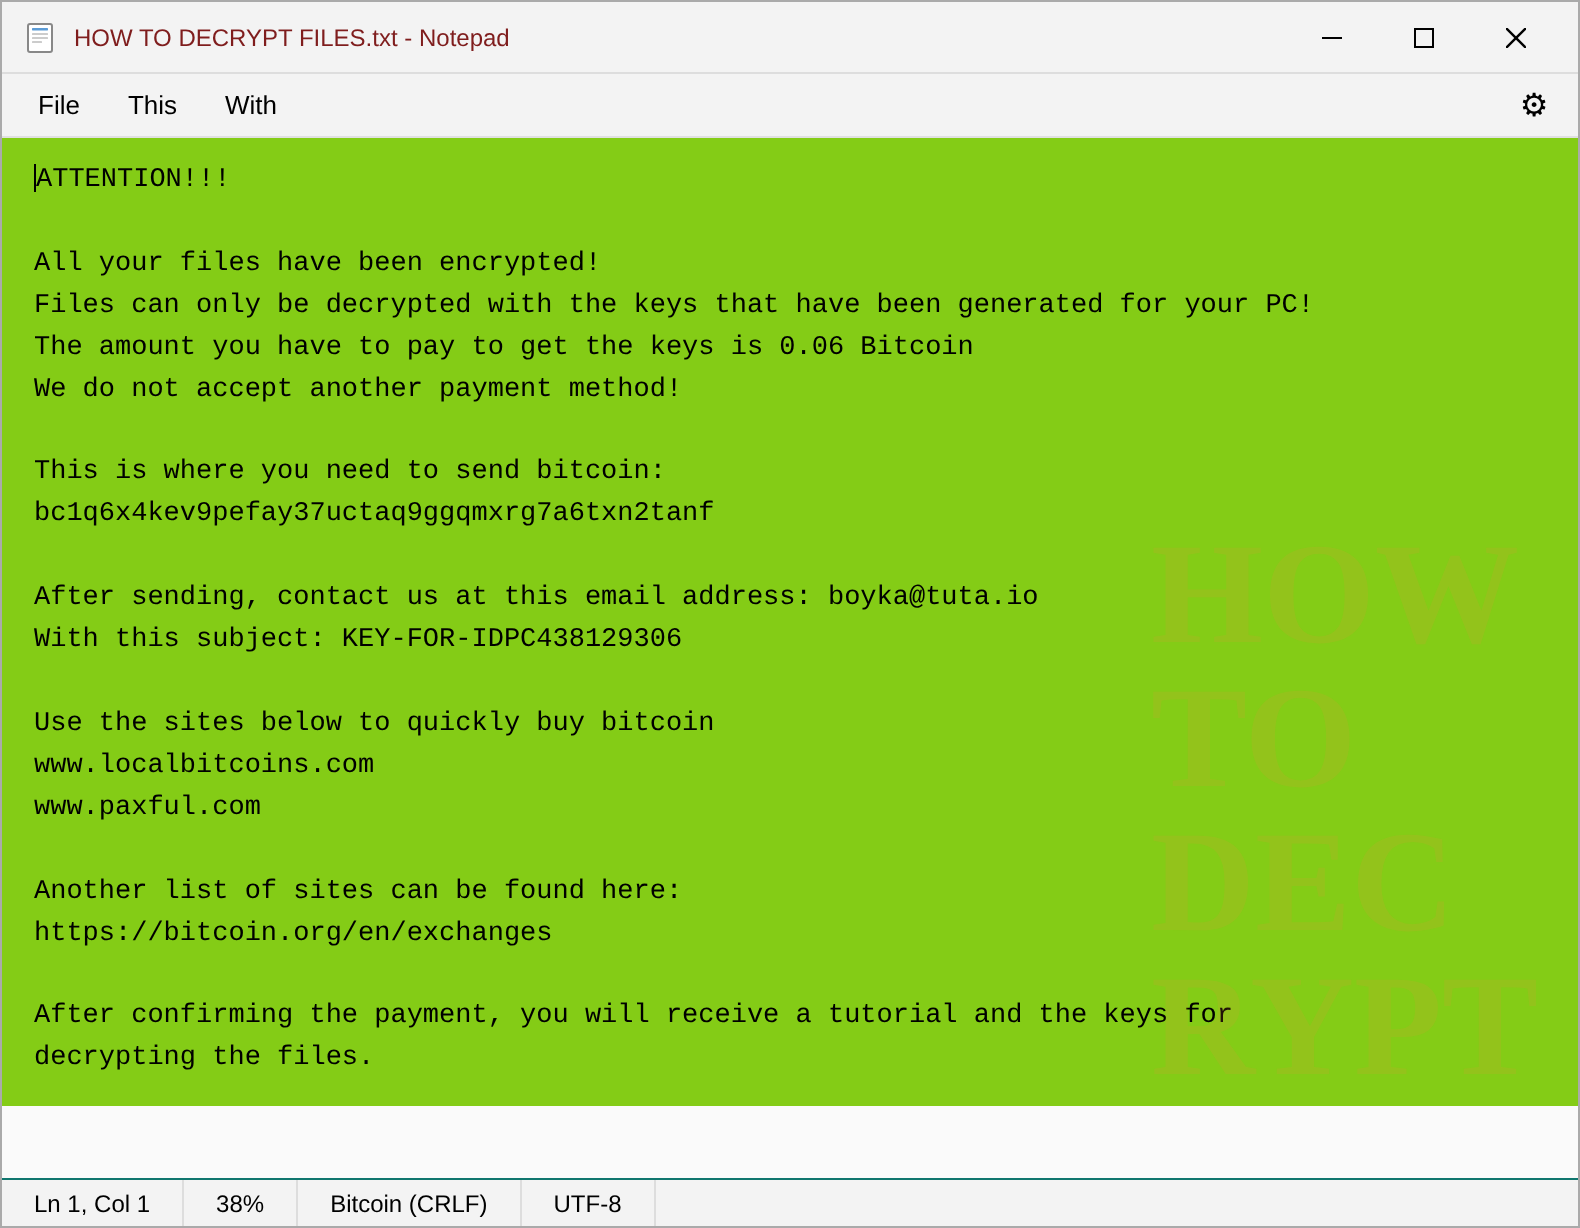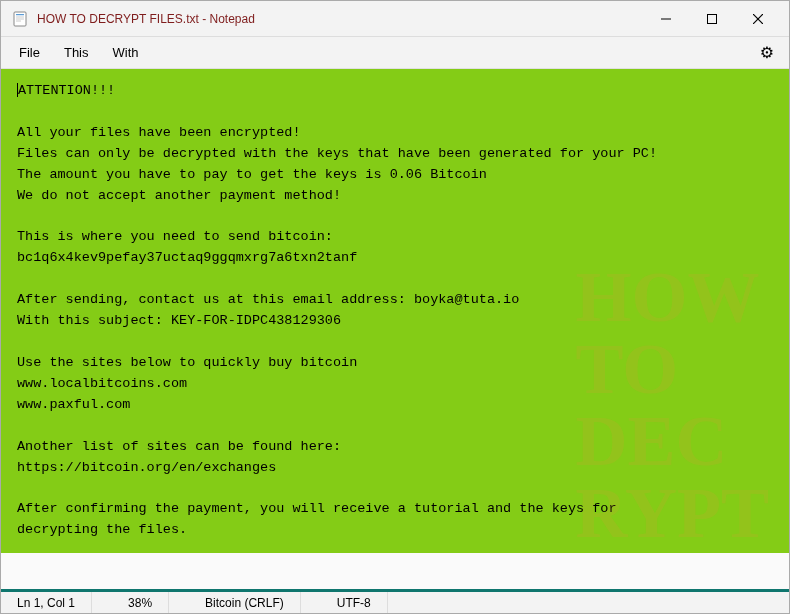--- a/index.html
+++ b/index.html
@@ -142,25 +142,24 @@
       user-select: none;
       line-height: 1;
     }
 
     
     .statusbar {
       background: #f3f3f3;
       height: 24px;
       display: flex;
       align-items: center;
-      border-top: 3px solid #0f766e;
+      border-top: 1px solid #0f766e;
       flex-shrink: 0;
       font-size: 12px;
       color: #000;
-      gap: 20px;
     }
 
     .statusbar-item {
       padding: 0 16px;
       height: 100%;
       display: flex;
       align-items: center;
       border-right: 1px solid #ddd;
     }
 

